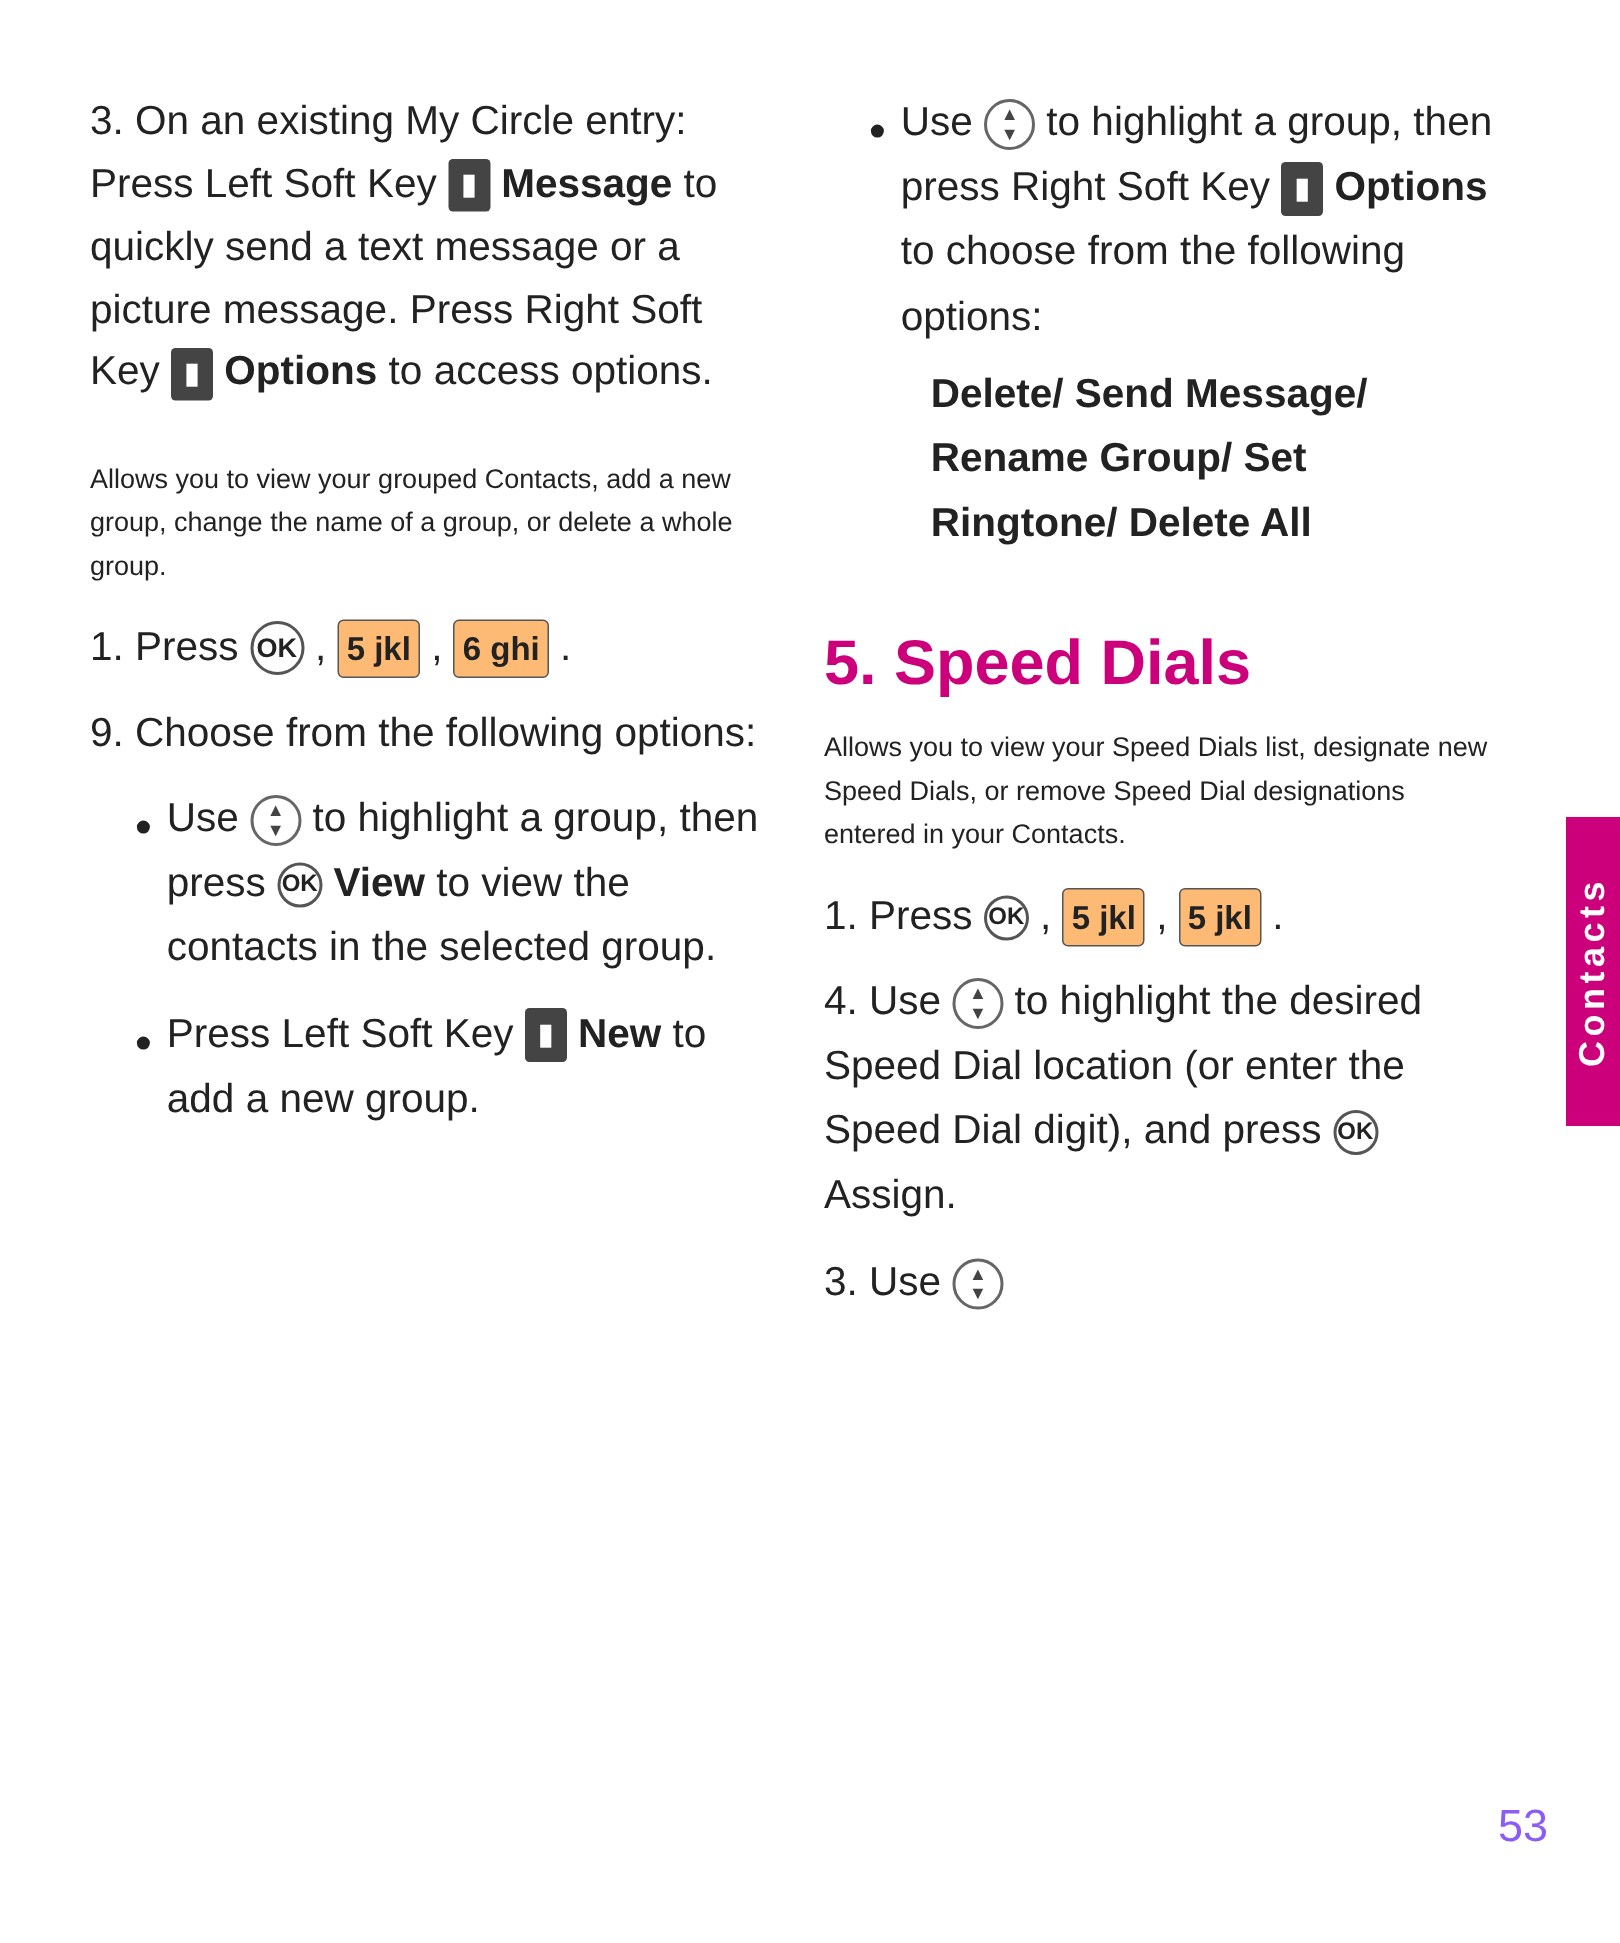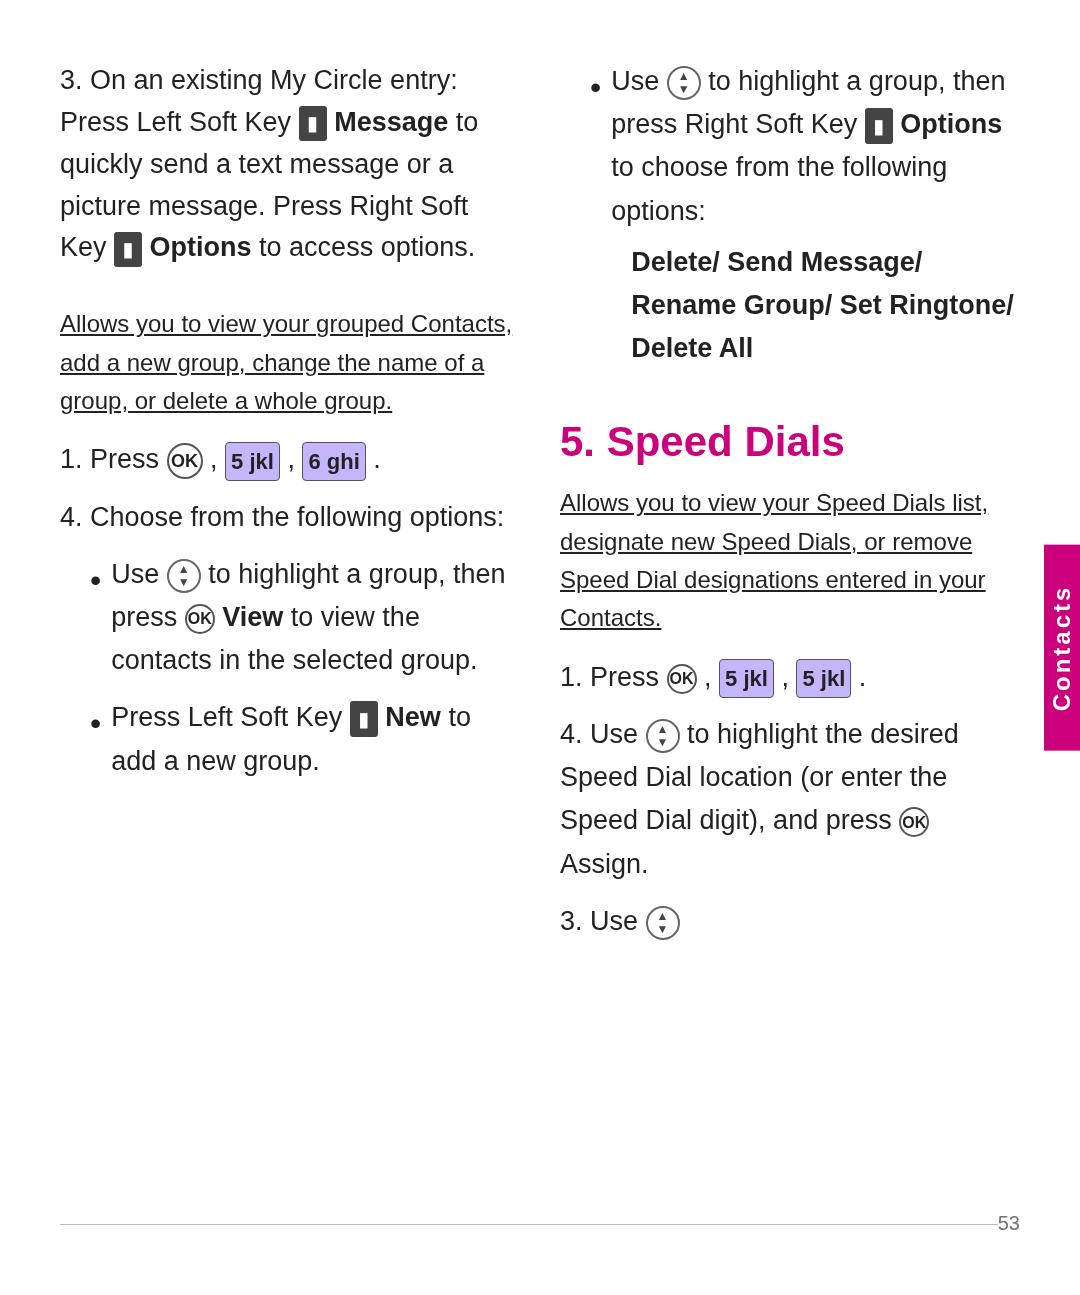--- a/index.html
+++ b/index.html
@@ -11,22 +11,22 @@
       font-size: 28px;
       color: #222;
       position: relative;
       overflow: hidden;
     }
 
     .page-container {
       width: 100%;
       height: 100%;
       display: flex;
-      flex-direction: column;
-      padding: 60px 60px 60px 60px;
+      flex-direction: row;
+      padding: 60px 48px 60px 60px;
       position: relative;
     }
 
     .content-columns {
       display: flex;
       flex-direction: row;
       gap: 40px;
       flex: 1;
     }
 
@@ -53,24 +53,23 @@
 
     .section-heading {
       font-size: 42px;
       color: #cc007a;
       font-weight: bold;
       margin-bottom: 18px;
       margin-top: 10px;
     }
 
     .section-body {
-      font-size: 24px;
+      font-size: 18px;
       line-height: 1.6;
       margin-bottom: 18px;
-      text-decoration: underline;
     }
 
     .numbered-item {
       font-size: 27px;
       line-height: 1.6;
       margin-bottom: 14px;
       margin-left: 0;
     }
 
     .bullet-list {
@@ -105,21 +104,21 @@
     
     .key-icon {
       display: inline-flex;
       align-items: center;
       justify-content: center;
       border: 1.5px solid #555;
       border-radius: 4px;
       padding: 1px 5px;
       font-size: 22px;
       vertical-align: middle;
-      background: #c4b5fd;
+      background: #fdba74;
       min-width: 36px;
       font-weight: bold;
       color: #222;
     }
 
     .ok-icon {
       display: inline-flex;
       align-items: center;
       justify-content: center;
       border: 2px solid #555;
@@ -160,22 +159,22 @@
 
     
     .page-footer {
       display: flex;
       justify-content: flex-end;
       align-items: flex-end;
       padding-top: 20px;
     }
 
     .page-number {
-      font-size: 20px;
-      color: #737373;
+      font-size: 30px;
+      color: #8b5cf6;
     }
 
     
     .side-tab {
       position: absolute;
       right: 0;
       top: 50%;
       transform: translateY(-50%);
       width: 36px;
       background: #cc007a;
@@ -256,21 +255,21 @@
         <span class="key-icon">
             <span>5 jkl</span>
           </span>
         <span>,</span>
         <span class="key-icon">
             <span>6 ghi</span>
           </span>
         <span>.</span>
       </p>
 
-      <p class="numbered-item">4. Choose from the following options:</p>
+      <p class="numbered-item">9. Choose from the following options:</p>
 
       <div class="bullet-list">
 
         <div class="bullet-item">
           <span class="bullet-dot">•</span>
           <span class="bullet-text">
             <span>Use</span>
             <span class="nav-circle">
               <span class="nav-circle-inner">
                 <span class="nav-arrow">▲</span>

